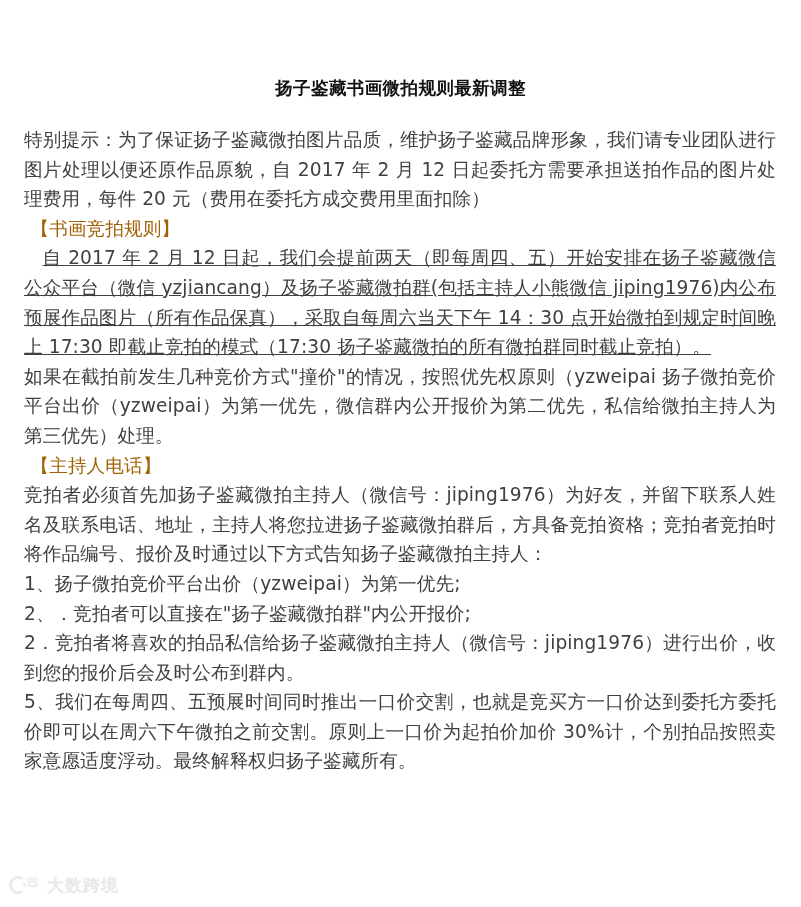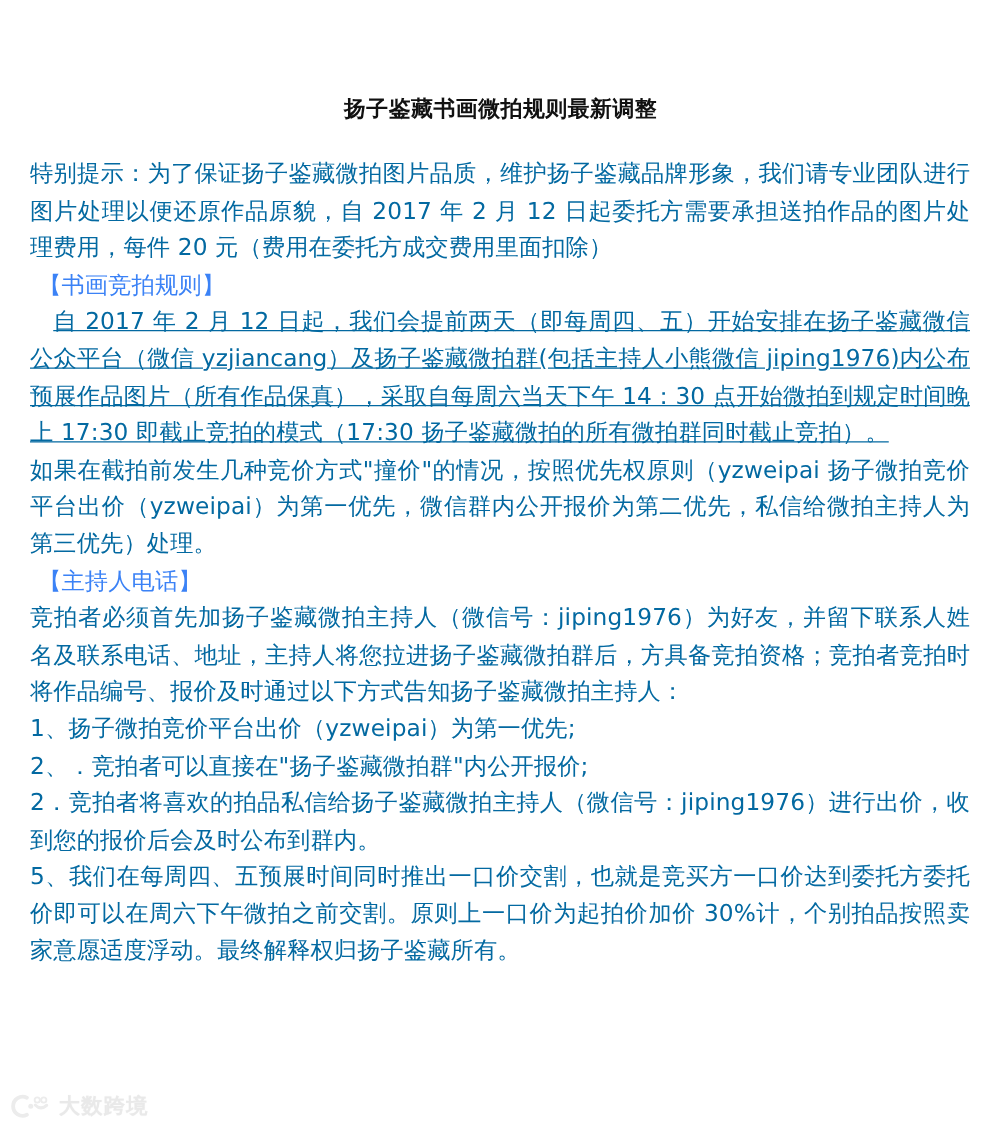--- a/index.html
+++ b/index.html
@@ -41,37 +41,37 @@
   .body-block {
     position: absolute;
     top: 125px;
     left: 24px;
     width: 752px;
   }
 
   .para {
     font-size: 18.6px;
     line-height: 29.6px;
-    color: #0369a1;
+    color: #404040;
     text-align: justify;
     text-justify: inter-ideograph;
     margin: 0;
     letter-spacing: 0.1px;
     word-break: break-all;
   }
 
   .para.indent {
     text-indent: 1em;
     text-decoration: underline;
   }
 
   .section-head {
     font-size: 18.6px;
     line-height: 29.6px;
-    color: #3b82f6;
+    color: #a16207;
     margin: 0;
     text-indent: 0.35em;
     letter-spacing: 0.1px;
   }
 
   .watermark {
     position: absolute;
     left: 8px;
     bottom: 8px;
     display: flex;

